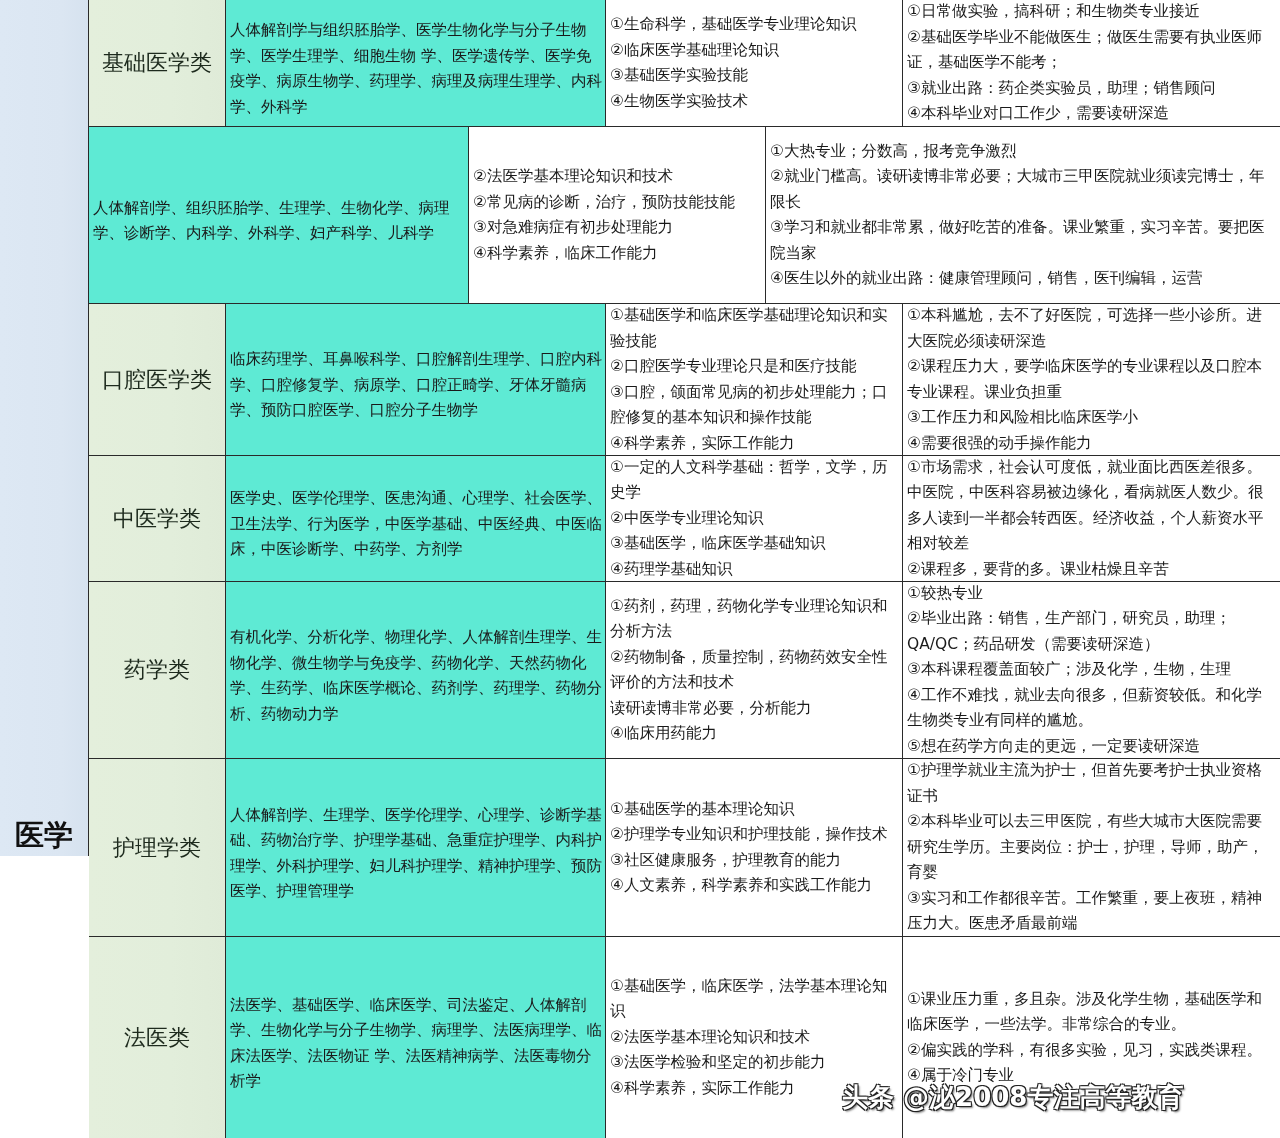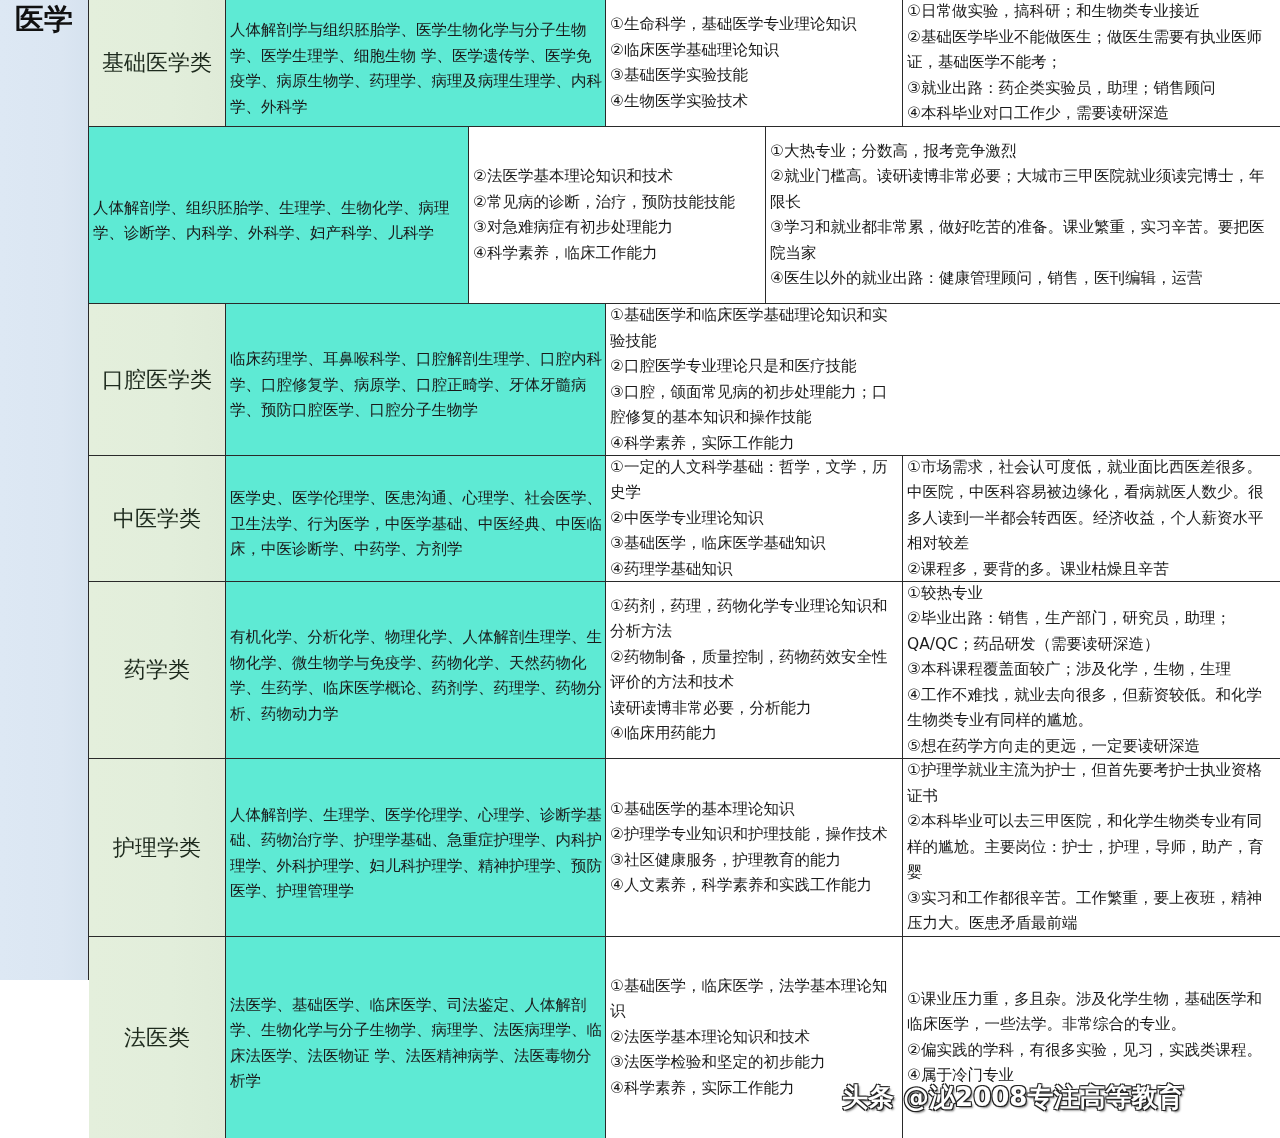--- a/index.html
+++ b/index.html
@@ -18,25 +18,25 @@
     .sheet {
       position: absolute;
       left: 0;
       top: 0;
       width: 1280px;
       height: 1138px;
       display: flex;
     }
     .discipline-col {
       width: 89px;
-      height: 980px;
+      height: 856px;
       background: linear-gradient(to right, #dde8f4 0%, #dbe6f2 70%, #d6e2ef 100%);
       border-right: 1px solid #2a2a2a;
       display: flex;
-      align-items: flex-start;
+      align-items: flex-end;
       justify-content: center;
       box-sizing: border-box;
     }
     .discipline-label {
       font-size: 29px;
       font-weight: bold;
       color: #111;
       letter-spacing: 0px;
     }
     .rows {
@@ -174,20 +174,28 @@
           <span>临床药理学、耳鼻喉科学、口腔解剖生理学、口腔内科学、口腔修复学、病原学、口腔正畸学、牙体牙髓病学、预防口腔医学、口腔分子生物学</span>
         </div>
       <div class="cell skills">
         <div class="lines">
           <span>①基础医学和临床医学基础理论知识和实验技能</span>
           <span>②口腔医学专业理论只是和医疗技能</span>
           <span>③口腔，颌面常见病的初步处理能力；口腔修复的基本知识和操作技能</span>
           <span>④科学素养，实际工作能力</span>
         </div>
       </div>
+      <div class="cell notes">
+        <div class="lines">
+          <span>①本科尴尬，去不了好医院，可选择一些小诊所。进大医院必须读研深造</span>
+          <span>②课程压力大，要学临床医学的专业课程以及口腔本专业课程。课业负担重</span>
+          <span>③工作压力和风险相比临床医学小</span>
+          <span>④需要很强的动手操作能力</span>
+        </div>
+      </div>
     </div>
 
     <div class="row" style="height:126px">
       <div class="cell cat">
           <span>中医学类</span>
         </div>
       <div class="cell courses">
           <span>医学史、医学伦理学、医患沟通、心理学、社会医学、卫生法学、行为医学，中医学基础、中医经典、中医临床，中医诊断学、中药学、方剂学</span>
         </div>
       <div class="cell skills">
@@ -243,21 +251,21 @@
         <div class="lines">
           <span>①基础医学的基本理论知识</span>
           <span>②护理学专业知识和护理技能，操作技术</span>
           <span>③社区健康服务，护理教育的能力</span>
           <span>④人文素养，科学素养和实践工作能力</span>
         </div>
       </div>
       <div class="cell notes">
         <div class="lines">
           <span>①护理学就业主流为护士，但首先要考护士执业资格证书</span>
-          <span>②本科毕业可以去三甲医院，和化学生物类专业有同样的尴尬。主要岗位：护士，护理，导师，助产，育婴</span>
+          <span>②本科毕业可以去三甲医院，有些大城市大医院需要研究生学历。主要岗位：护士，护理，导师，助产，育婴</span>
           <span>③实习和工作都很辛苦。工作繁重，要上夜班，精神压力大。医患矛盾最前端</span>
         </div>
       </div>
     </div>
 
     <div class="row" style="height:201px">
       <div class="cell cat">
           <span>法医类</span>
         </div>
       <div class="cell courses">

